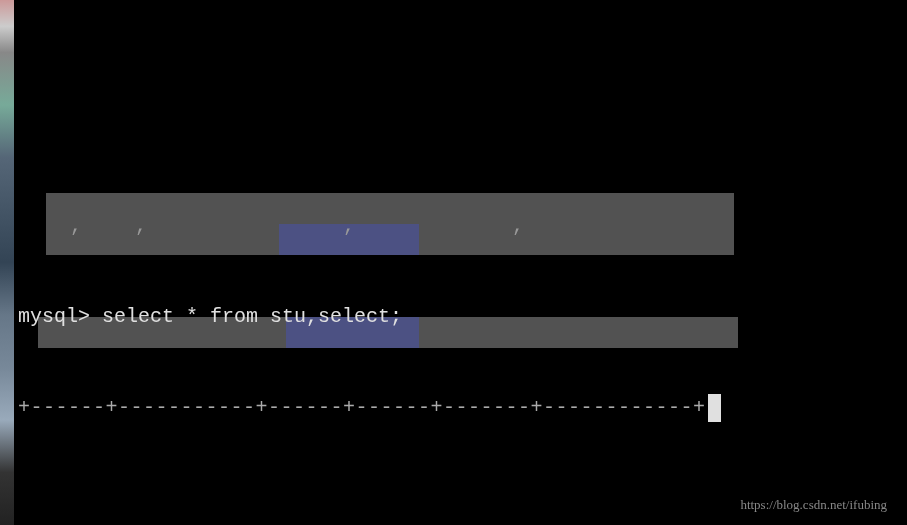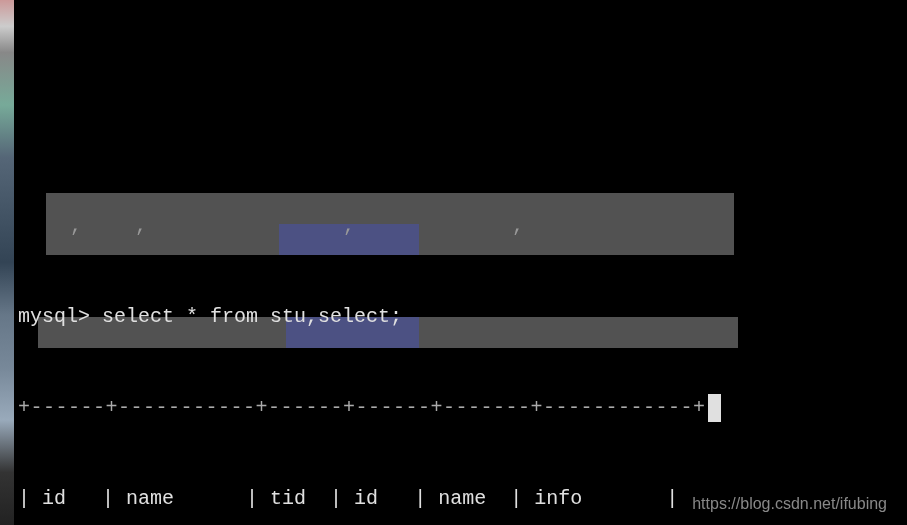--- a/index.html
+++ b/index.html
@@ -70,22 +70,22 @@
       height: 28px;
       background: #e0e0e0;
       vertical-align: middle;
       margin-left: 2px;
     }
     .watermark {
       position: absolute;
       bottom: 12px;
       right: 20px;
       color: #888;
-      font-size: 16px;
-      font-family: Liberation Sans, sans-serif;
+      font-size: 13px;
+      font-family: Liberation Serif, serif;
       z-index: 10;
     }
     .sep-line {
       color: #aaa;
       letter-spacing: 0.5px;
     }
   </style>
 </head>
 <body>
 
@@ -99,21 +99,20 @@
   <div class="highlight-blue" style="top: 224px; left: 265px; width: 140px;"></div>
   <div class="highlight-row" style="top: 317px; left: 24px; width: 700px;"></div>
   <div class="highlight-blue" style="top: 317px; left: 272px; width: 133px;"></div>
 
   <div class="line"><span class="line-content gray-dim" style="letter-spacing:1px;">    ,    ,               ,            ,</span></div>
 
   <div class="line"><span class="line-content"><span>mysql&gt;</span> <span>select * from stu,select;</span></span></div>
 
   <div class="line sep-line"><span class="line-content">+------+-----------+------+------+-------+------------+<span class="cursor-block"></span></span></div>
 
-  <div class="line"><span class="line-content">| <span>id</span>   | <span>name</span>      | <span>tid</span>  | <span>id</span>   | <span>name</span>  | <span>info</span>       |</span></div>
 
   
 
   
 
   
 
   
 
   

